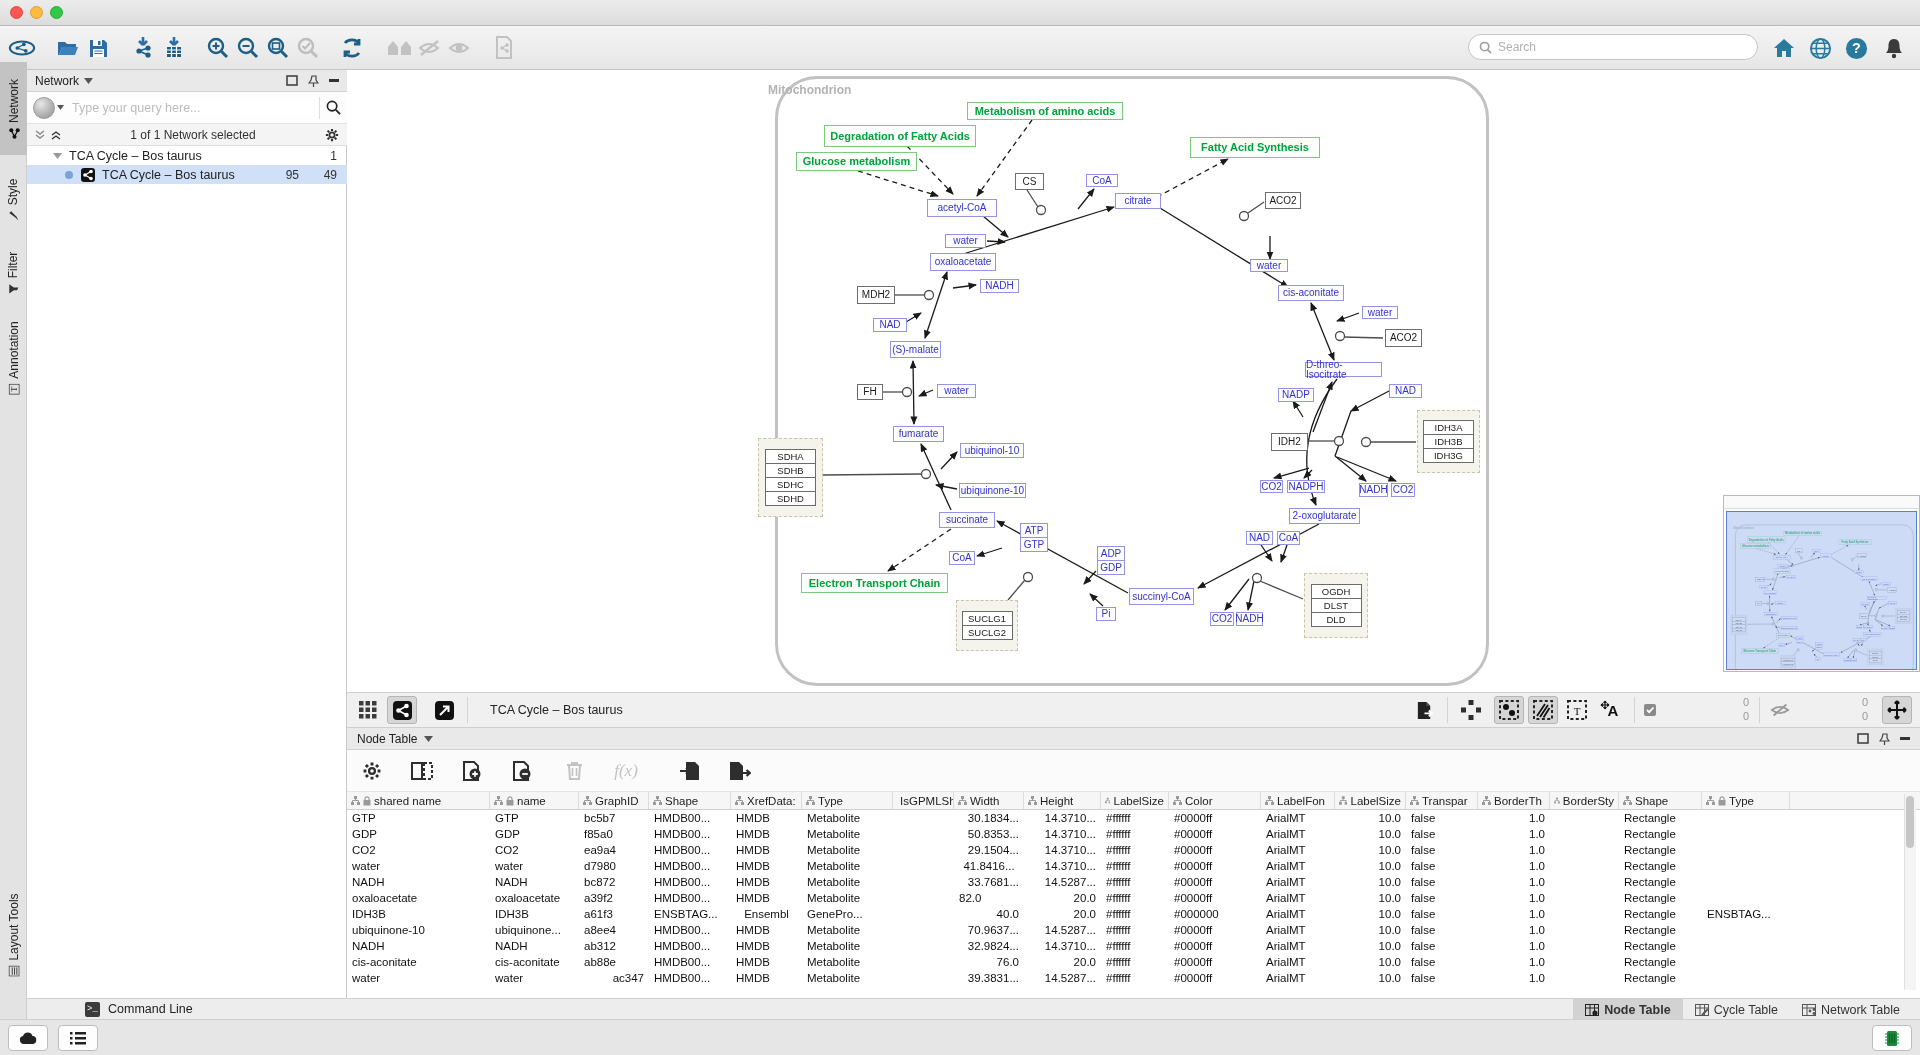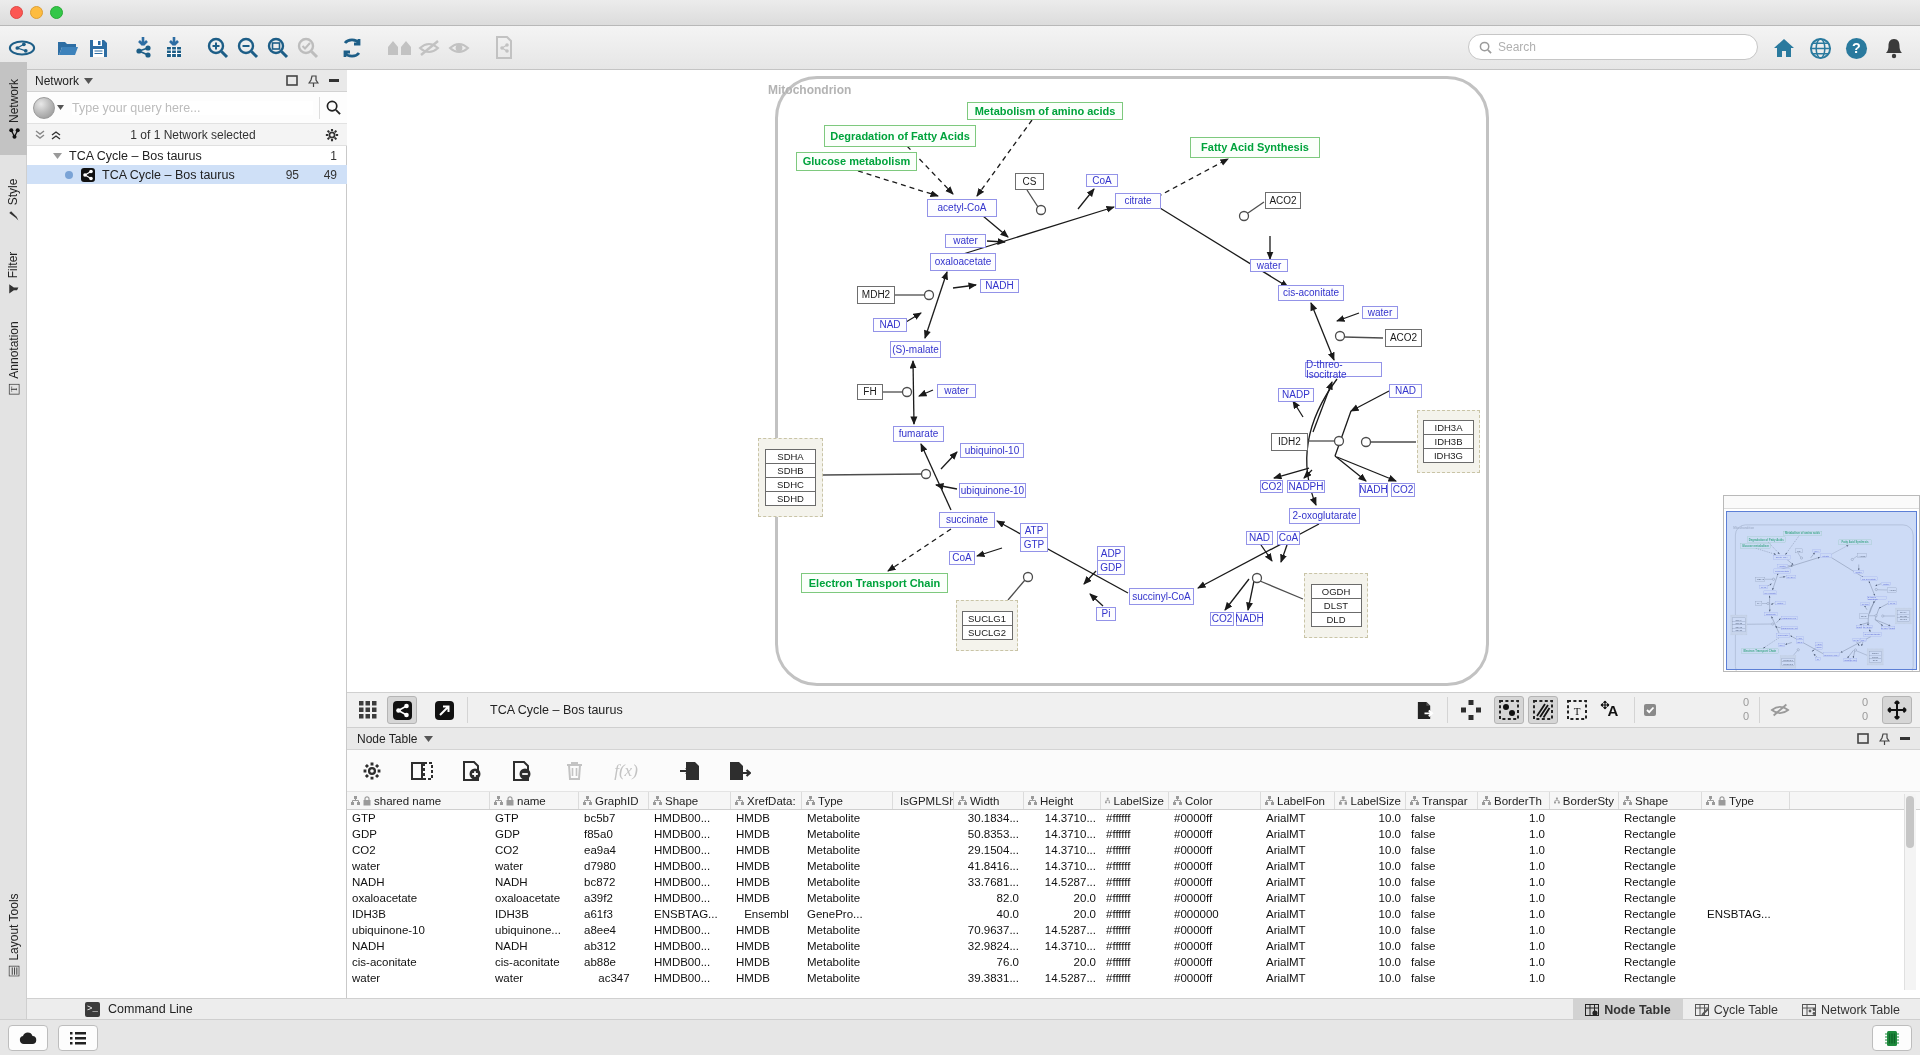--- a/index.html
+++ b/index.html
@@ -1102,21 +1102,21 @@
           <div class="tc" style="width:88px;text-align:left"></div>
         </div>
         <div class="trow">
           <div class="tc" style="width:143px;text-align:left">water</div>
           <div class="tc" style="width:89px;text-align:left">water</div>
           <div class="tc" style="width:70px;text-align:left">d7980</div>
           <div class="tc" style="width:82px;text-align:left">HMDB00...</div>
           <div class="tc" style="width:71px;text-align:left">HMDB</div>
           <div class="tc" style="width:91px;text-align:left">Metabolite</div>
           <div class="tc" style="width:61px;text-align:left"></div>
-          <div class="tc" style="width:70px;text-align:right">41.8416...</div>
+          <div class="tc" style="width:70px;text-align:center">41.8416...</div>
           <div class="tc" style="width:77px;text-align:right">14.3710...</div>
           <div class="tc" style="width:68px;text-align:left">#ffffff</div>
           <div class="tc" style="width:92px;text-align:left">#0000ff</div>
           <div class="tc" style="width:74px;text-align:left">ArialMT</div>
           <div class="tc" style="width:71px;text-align:right">10.0</div>
           <div class="tc" style="width:72px;text-align:left">false</div>
           <div class="tc" style="width:72px;text-align:right">1.0</div>
           <div class="tc" style="width:69px;text-align:left"></div>
           <div class="tc" style="width:83px;text-align:left">Rectangle</div>
           <div class="tc" style="width:88px;text-align:left"></div>
@@ -1142,21 +1142,21 @@
           <div class="tc" style="width:88px;text-align:left"></div>
         </div>
         <div class="trow">
           <div class="tc" style="width:143px;text-align:left">oxaloacetate</div>
           <div class="tc" style="width:89px;text-align:left">oxaloacetate</div>
           <div class="tc" style="width:70px;text-align:left">a39f2</div>
           <div class="tc" style="width:82px;text-align:left">HMDB00...</div>
           <div class="tc" style="width:71px;text-align:left">HMDB</div>
           <div class="tc" style="width:91px;text-align:left">Metabolite</div>
           <div class="tc" style="width:61px;text-align:left"></div>
-          <div class="tc" style="width:70px;text-align:right">82.0</div>
+          <div class="tc" style="width:70px;text-align:left">82.0</div>
           <div class="tc" style="width:77px;text-align:right">20.0</div>
           <div class="tc" style="width:68px;text-align:left">#ffffff</div>
           <div class="tc" style="width:92px;text-align:left">#0000ff</div>
           <div class="tc" style="width:74px;text-align:left">ArialMT</div>
           <div class="tc" style="width:71px;text-align:right">10.0</div>
           <div class="tc" style="width:72px;text-align:left">false</div>
           <div class="tc" style="width:72px;text-align:right">1.0</div>
           <div class="tc" style="width:69px;text-align:left"></div>
           <div class="tc" style="width:83px;text-align:left">Rectangle</div>
           <div class="tc" style="width:88px;text-align:left"></div>
@@ -1237,21 +1237,21 @@
           <div class="tc" style="width:71px;text-align:right">10.0</div>
           <div class="tc" style="width:72px;text-align:left">false</div>
           <div class="tc" style="width:72px;text-align:right">1.0</div>
           <div class="tc" style="width:69px;text-align:left"></div>
           <div class="tc" style="width:83px;text-align:left">Rectangle</div>
           <div class="tc" style="width:88px;text-align:left"></div>
         </div>
         <div class="trow">
           <div class="tc" style="width:143px;text-align:left">water</div>
           <div class="tc" style="width:89px;text-align:left">water</div>
-          <div class="tc" style="width:70px;text-align:center">ac347</div>
+          <div class="tc" style="width:70px;text-align:right">ac347</div>
           <div class="tc" style="width:82px;text-align:left">HMDB00...</div>
           <div class="tc" style="width:71px;text-align:left">HMDB</div>
           <div class="tc" style="width:91px;text-align:left">Metabolite</div>
           <div class="tc" style="width:61px;text-align:left"></div>
           <div class="tc" style="width:70px;text-align:right">39.3831...</div>
           <div class="tc" style="width:77px;text-align:right">14.5287...</div>
           <div class="tc" style="width:68px;text-align:left">#ffffff</div>
           <div class="tc" style="width:92px;text-align:left">#0000ff</div>
           <div class="tc" style="width:74px;text-align:left">ArialMT</div>
           <div class="tc" style="width:71px;text-align:right">10.0</div>

